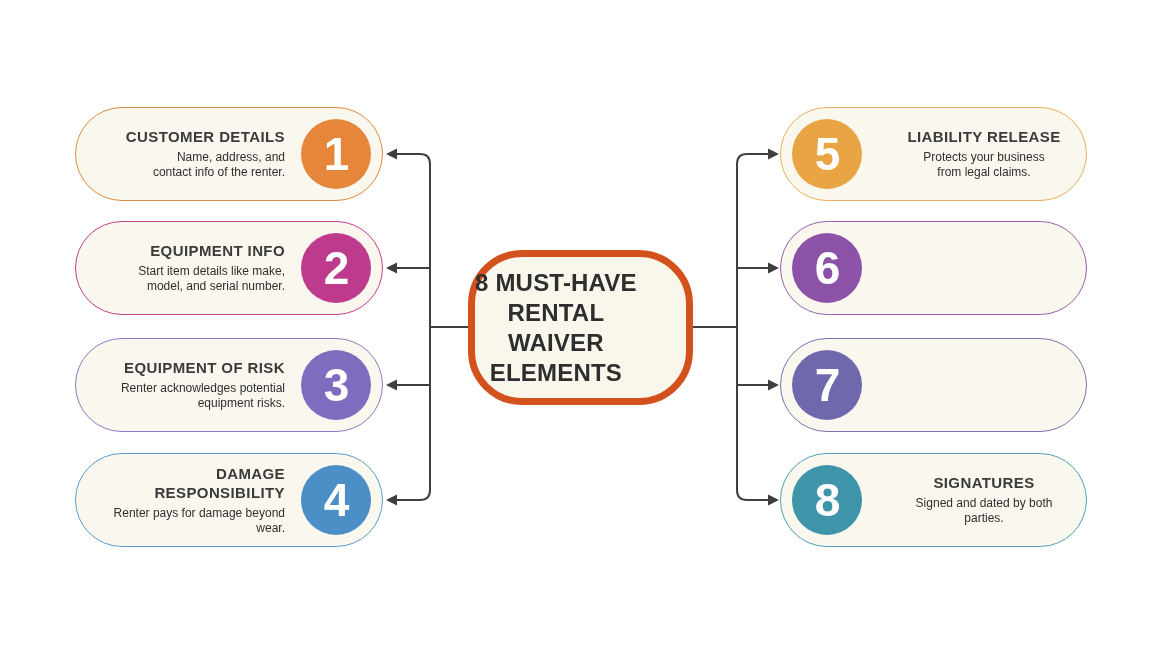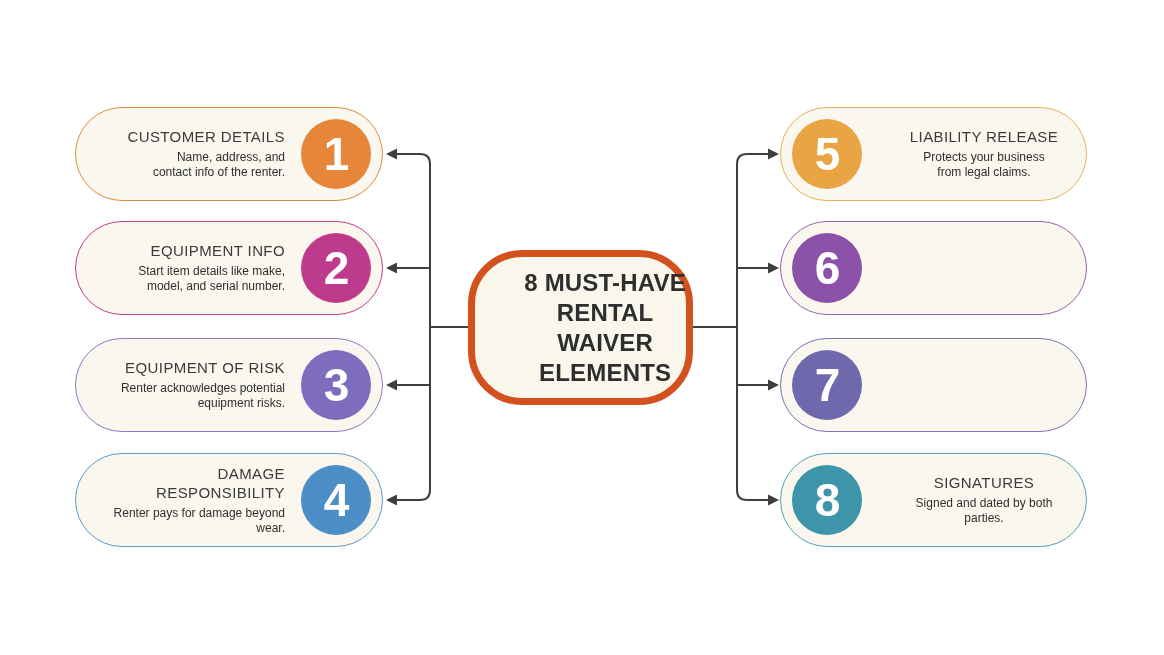--- a/index.html
+++ b/index.html
@@ -42,42 +42,42 @@
   }
   .pill-text{
     position:absolute;
     top:50%;transform:translateY(-50%);
     width:206px;
   }
   .pill.left .pill-text{right:97px;text-align:right;}
   .pill.right .pill-text{left:100px;text-align:center;}
   .pill-title{
     font-size:15px;
-    font-weight:normal;
+    font-weight:bold;
     color:#3b3b3b;
     letter-spacing:0.4px;
     line-height:1.25;
     white-space:pre-line;
     margin-bottom:3px;
   }
   .pill-desc{
     font-size:12px;
     color:#2f2f2f;
     line-height:1.27;
     white-space:pre-line;
   }
   .center-node{
     position:absolute;
     left:468px;top:250px;
     width:225px;height:155px;
     box-sizing:border-box;
     background:var(--center-fill,#f9f6ec);
     border:7px solid var(--center-border,#d2511c);
     border-radius:54px;
-    display:flex;align-items:center;justify-content:flex-end;
+    display:flex;align-items:center;justify-content:flex-start;
     z-index:3;
   }
   .center-title{
     font-size:24px;
     font-weight:bold;
     color:#2e2e2e;
     text-align:center;
     line-height:30px;
     white-space:pre-line;
     letter-spacing:0.2px;

